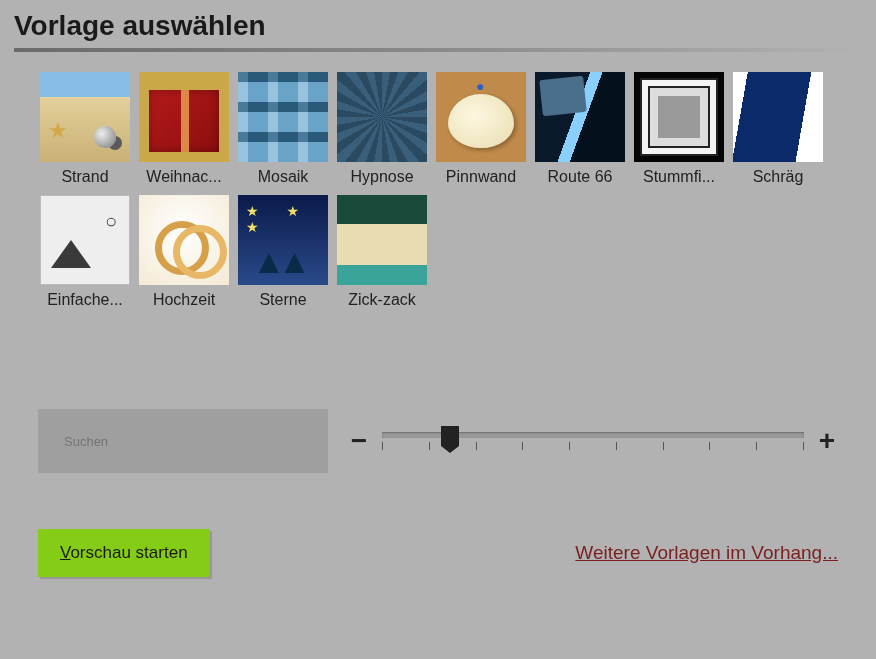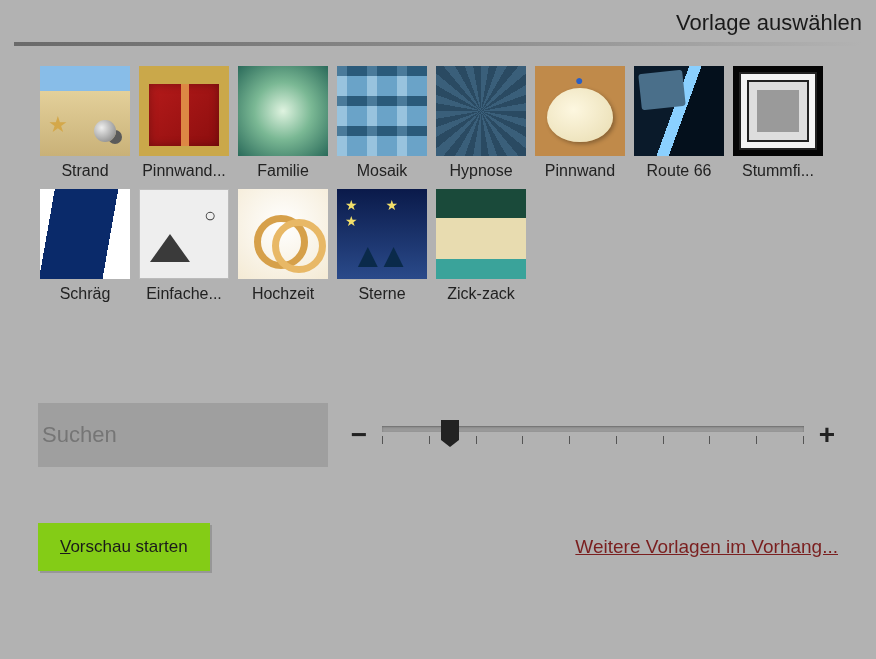--- a/index.html
+++ b/index.html
@@ -9,25 +9,24 @@
     background: #b2b2b2;
     font-family: Arial, sans-serif;
     width: 876px;
     height: 659px;
     overflow: hidden;
   }
   .container {
     padding: 10px 14px;
   }
   .title {
-    font-size: 22px;
-    font-weight: normal;
+    font-size: 28px;
+    font-weight: bold;
     color: #1a1a1a;
     margin: 0 0 6px 0;
-    text-align: right;
   }
   .title-underline {
     height: 4px;
     background: linear-gradient(to right, #6a6a6a 0%, #8a8a8a 50%, #b2b2b2 100%);
     margin-bottom: 20px;
   }
   .grid {
     display: flex;
     flex-wrap: wrap;
     gap: 9px 9px;
@@ -62,23 +61,23 @@
     display: flex;
     align-items: center;
     gap: 20px;
   }
   .search-box {
     background: #9f9f9f;
     width: 290px;
     height: 64px;
     display: flex;
     align-items: center;
-    padding: 0 4px;
+    padding: 0 26px;
     color: #6f6f6f;
-    font-size: 22px;
+    font-size: 13px;
     border: none;
     outline: none;
   }
   .slider-row {
     display: flex;
     align-items: center;
     flex: 1;
     gap: 12px;
   }
   .slider-btn {
@@ -222,25 +221,21 @@
   <div class="title">Vorlage auswählen</div>
   <div class="title-underline"></div>
 
   <div class="grid" id="grid">
       <div class="template-item">
         <div class="thumb t-strand"></div>
         <div class="thumb-label">Strand</div>
       </div>
       <div class="template-item">
         <div class="thumb t-weihnachten"></div>
-        <div class="thumb-label">Pinnwand...</div>
-      </div>
-      <div class="template-item">
-        <div class="thumb t-familie"></div>
-        <div class="thumb-label">Familie</div>
+        <div class="thumb-label">Weihnac...</div>
       </div>
       <div class="template-item">
         <div class="thumb t-mosaik"></div>
         <div class="thumb-label">Mosaik</div>
       </div>
       <div class="template-item">
         <div class="thumb t-hypnose"></div>
         <div class="thumb-label">Hypnose</div>
       </div>
       <div class="template-item">

